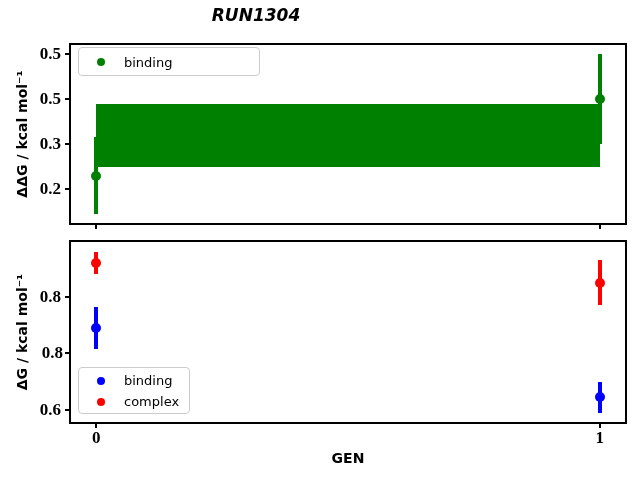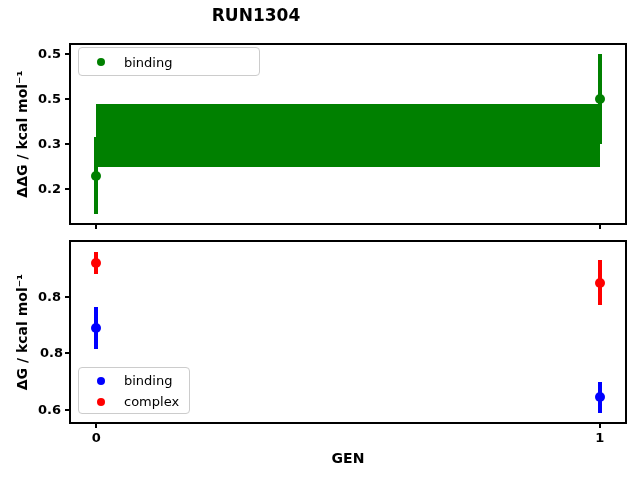--- a/index.html
+++ b/index.html
@@ -1,28 +1,28 @@
 <!DOCTYPE html>
 <html><head>
 <meta charset="utf-8">
 <style>
   html,body{margin:0;padding:0;background:#fff;}
   #fig{position:relative;width:640px;height:480px;background:#ffffff;
        font-family:"DejaVu Sans",sans-serif;color:#000;overflow:hidden;}
   .title{position:absolute;left:0;top:6px;width:512px;text-align:center;
-         font-size:17px;font-weight:bold;line-height:18px;}
+         font-size:17px;font-weight:bold;line-height:18px;font-style:italic;}
   .axes{position:absolute;border:2px solid #000;box-sizing:content-box;background:transparent;}
   #ax0{left:69px;top:43px;width:554px;height:178px;}
   #ax1{left:69px;top:240px;width:554px;height:180px;}
   .axlabel{position:absolute;font-size:14px;font-weight:bold;white-space:nowrap;}
   .ylabel{transform:translate(-50%,-50%) rotate(-90deg);}
   #yl0{left:22px;top:134px;}
   #yl1{left:22px;top:332px;}
   #xl1{left:71px;top:450px;width:554px;text-align:center;}
-  .ticklabel{position:absolute;font-size:13px;font-weight:bold;line-height:14px;}
+  .ticklabel{position:absolute;font-size:17px;font-weight:bold;line-height:14px;font-family:Liberation Serif, serif;}
   .ylab{text-align:right;transform:translateY(-50%);}
   .xlab{text-align:center;}
   .tickmark{position:absolute;background:#000;}
   .band{position:absolute;}
   .ebar{position:absolute;}
   .dotmarker{position:absolute;width:10px;height:10px;border-radius:50%;}
   .legend{position:absolute;background:rgba(255,255,255,0.9);border:1px solid #cccccc;
           border-radius:4px;box-sizing:border-box;padding:2px 4px 1px 5px;z-index:10;
           display:flex;flex-direction:column;}
   .lrow{display:flex;align-items:center;height:24px;}

